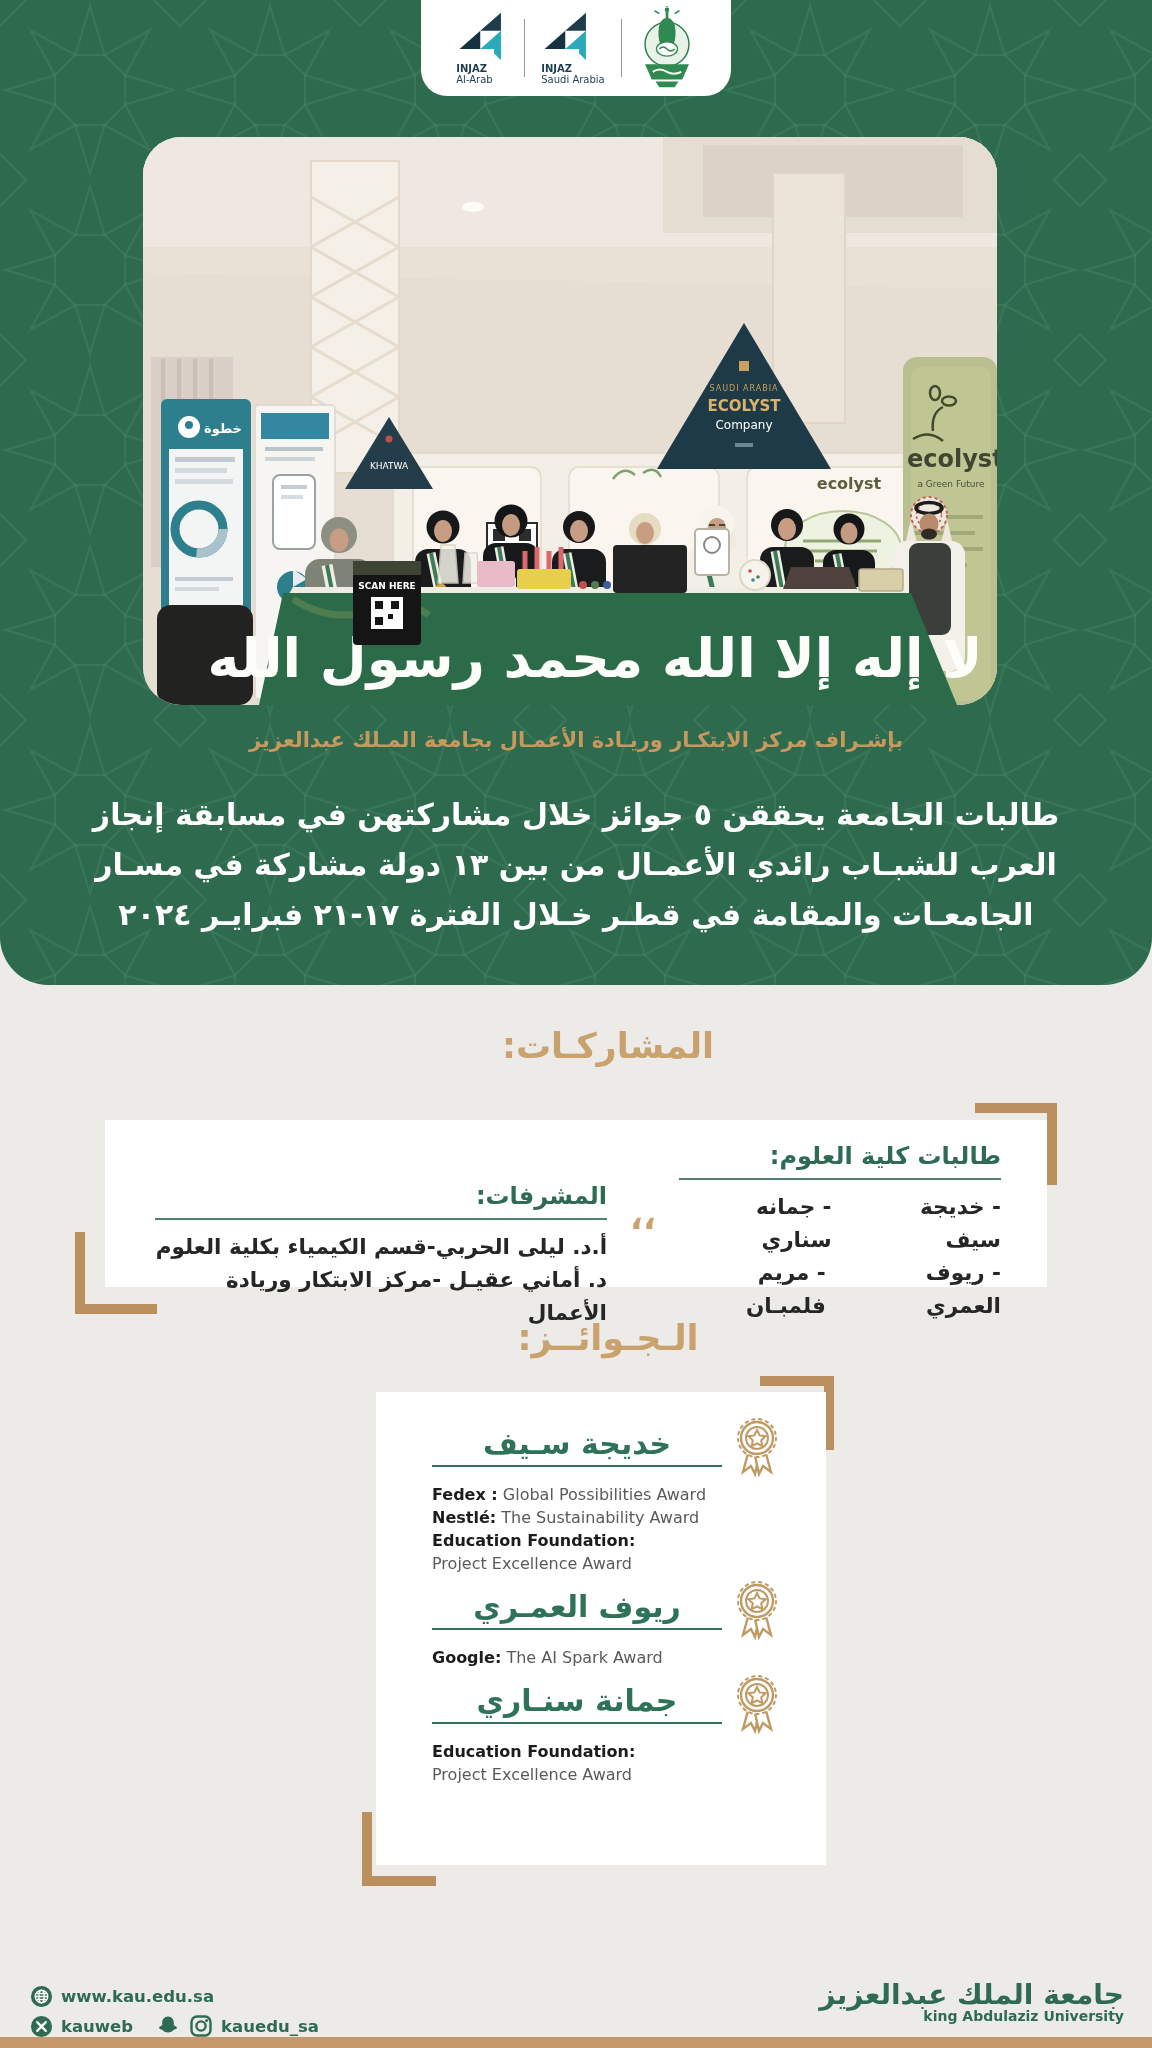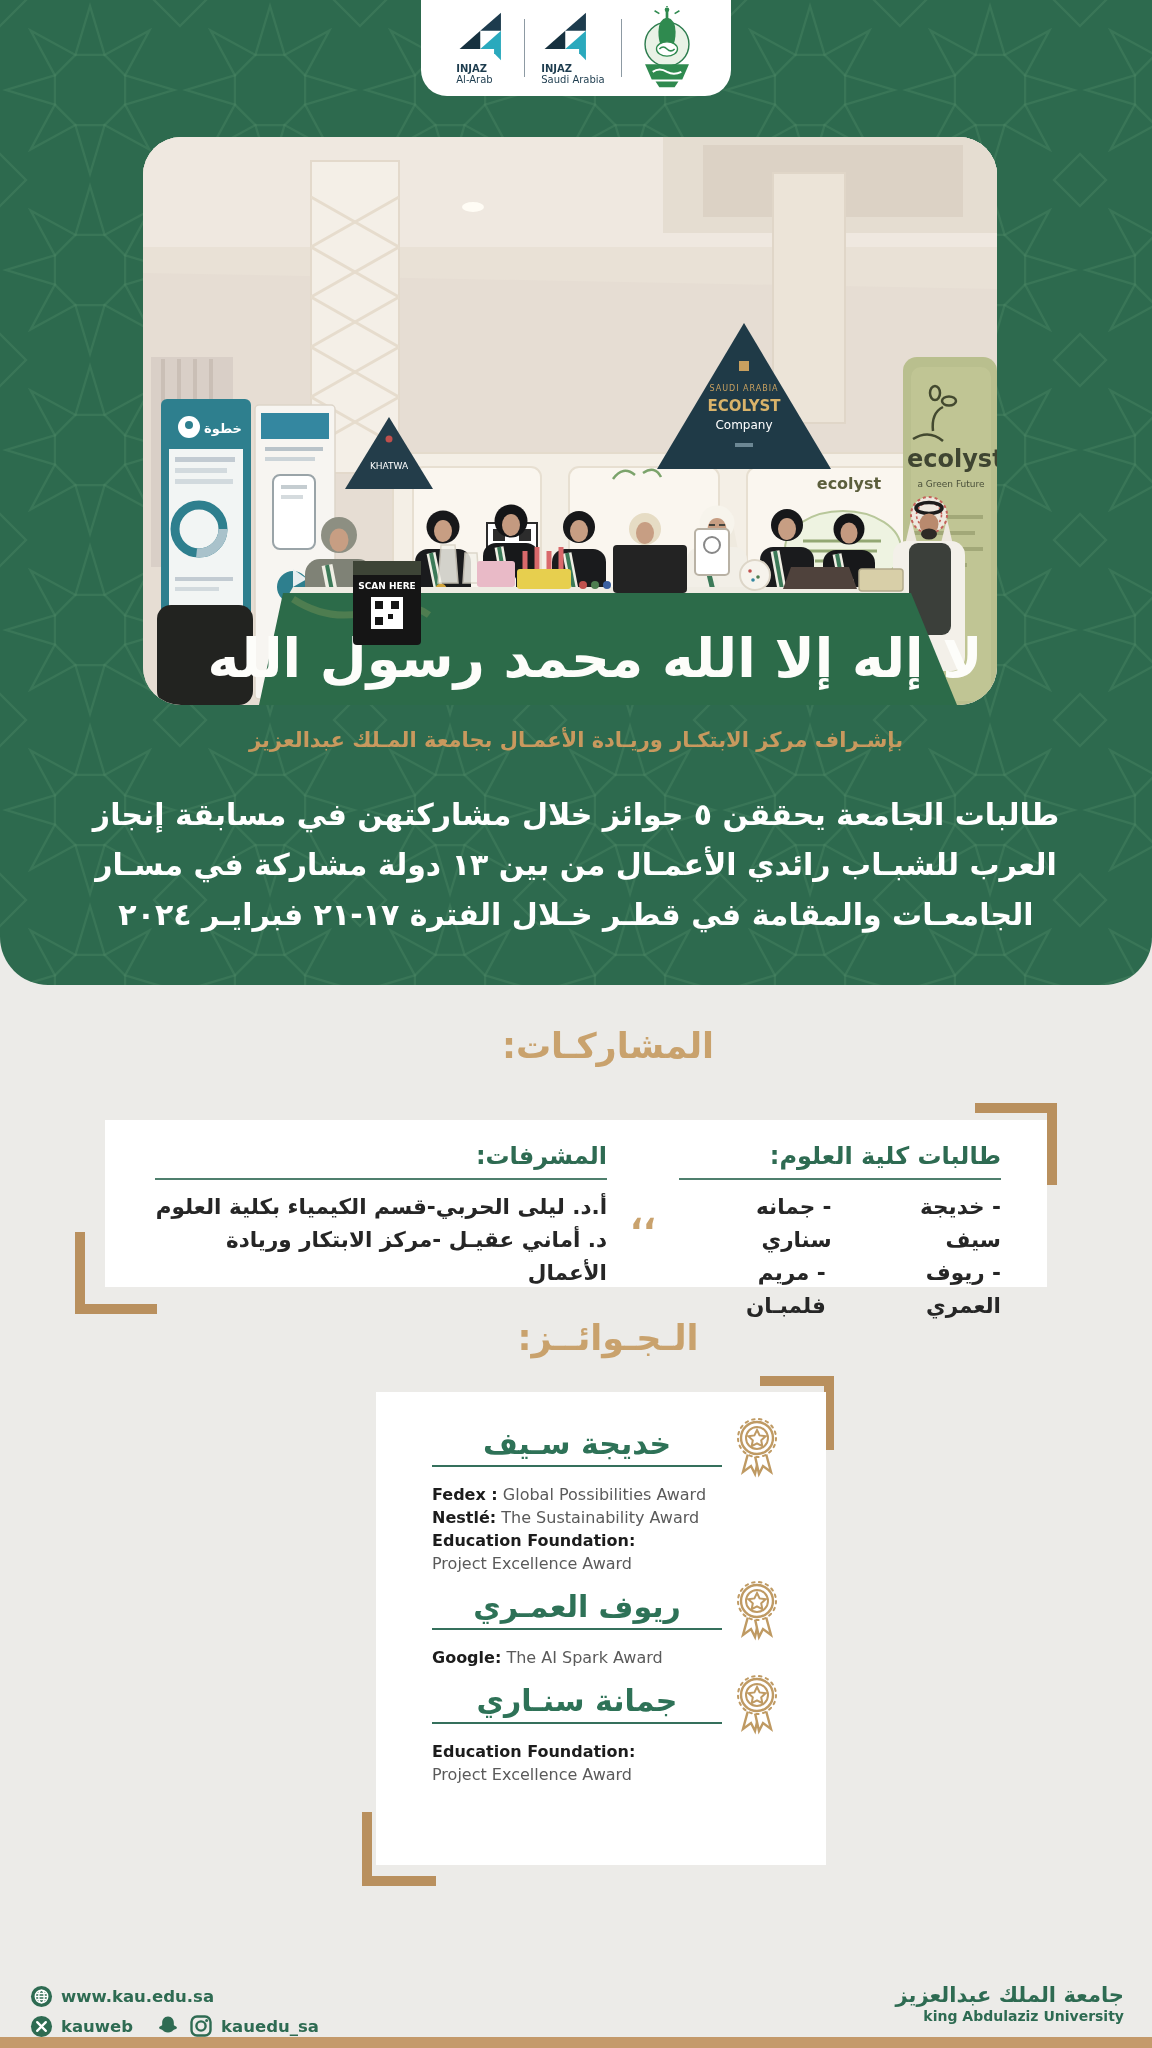--- a/index.html
+++ b/index.html
@@ -52,21 +52,21 @@
   .aw-bl{left:362px;top:1812px;width:64px;height:64px;}
   
   .participants-card{
     position:absolute;left:105px;top:1120px;width:942px;height:167px;
     background:#ffffff;direction:rtl;
     display:flex;justify-content:space-between;align-items:flex-start;
     box-sizing:border-box;padding:22px 46px 0 50px;
   }
   .p-col{display:flex;flex-direction:column;}
   .p-col.students{width:322px;}
-  .p-col.supervisors{width:452px;}
+  .p-col.supervisors{width:452px;margin-top:40px;}
   .p-col-title{color:#2e6b52;font-size:24px;font-weight:bold;}
   .p-underline{border-top:2px solid #4f7f6d;margin:8px 0 10px 0;width:100%;}
   .p-row{color:#262626;font-size:21.5px;font-weight:bold;line-height:33px;display:flex;gap:26px;}
   .p-row-single{color:#262626;font-size:21.5px;font-weight:bold;line-height:33px;text-align:right;}
   .p-quote{color:#c9a26d;font-size:34px;font-weight:bold;margin-top:70px;line-height:10px;}
   
   .awards-card{
     position:absolute;left:376px;top:1392px;width:450px;height:473px;
     background:#ffffff;box-sizing:border-box;padding:34px 46px 0 56px;
   }
@@ -80,21 +80,21 @@
   .rosette{position:absolute;right:0;top:-10px;}
   .award-underline{border-bottom:2px solid #35705c;margin:4px 58px 0 0;}
   .award-lines{margin-top:16px;font-size:16px;line-height:23px;color:#5a5a5a;}
   .award-lines b{color:#1c1c1c;}
   
   .footer-left{position:absolute;left:30px;top:1984px;}
   .f-row{display:flex;align-items:center;gap:8px;height:24px;margin-bottom:6px;}
   .f-text{color:#2e6b52;font-size:16.5px;font-weight:bold;}
   .f-gap{width:6px;}
   .footer-right{position:absolute;right:28px;top:1982px;text-align:right;direction:rtl;}
-  .org-ar{color:#2e6b52;font-size:21px;font-weight:bold;line-height:26px;}
+  .org-ar{color:#2e6b52;font-size:28px;font-weight:bold;line-height:26px;}
   .org-en{color:#2e6b52;font-size:14px;font-weight:bold;direction:ltr;}
   .gold-bar{position:absolute;left:0;top:2037px;width:1152px;height:11px;background:#c49a6b;}
 </style>
 </head>
 <body>
 
 <div class="hero">
 
   <svg class="pattern-svg" width="1152" height="985">
     <defs>

